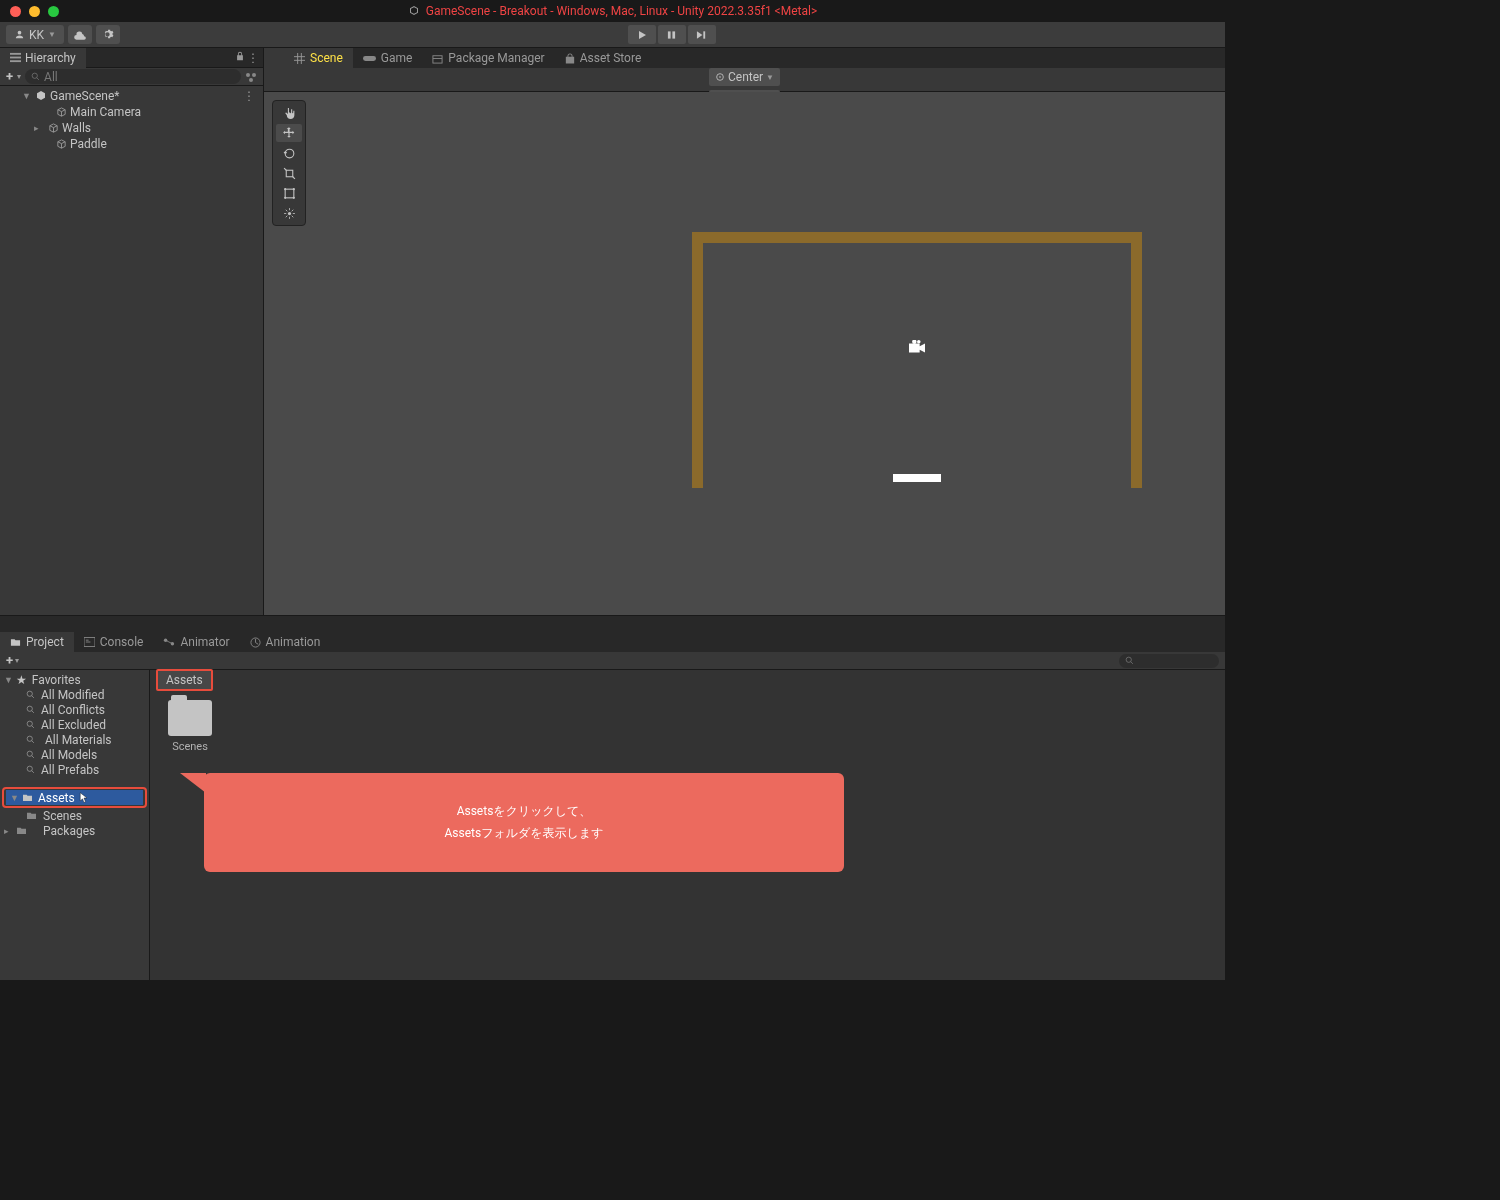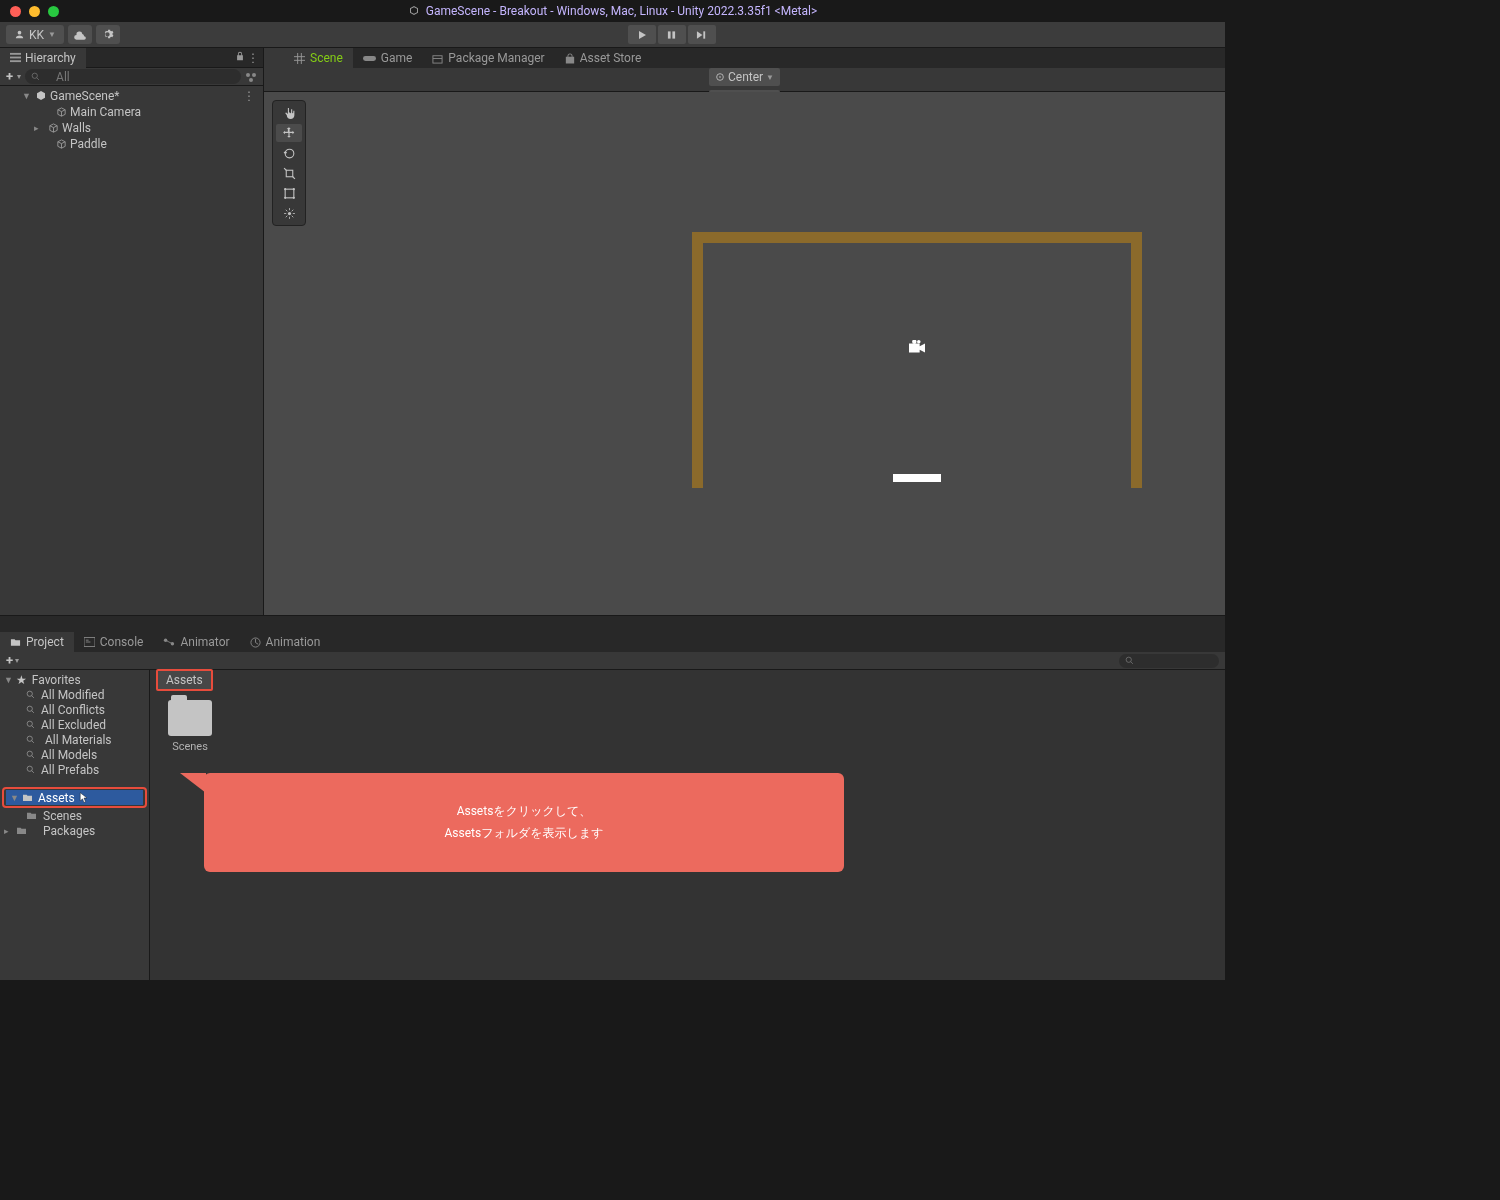--- a/index.html
+++ b/index.html
@@ -6,52 +6,52 @@
   body { background:#191919; color:#c4c4c4; width:1500px; height:1200px; overflow:hidden; position:relative; }
   .window { width:1225px; height:980px; background:#383838; position:relative; display:flex; flex-direction:column; }
   
   
   .titlebar { height:22px; background:#191919; display:flex; align-items:center; position:relative; }
   .traffic-lights { position:absolute; left:10px; display:flex; gap:8px; }
   .tl { width:11px; height:11px; border-radius:50%; }
   .tl.red { background:#ff5f57; }
   .tl.yellow { background:#febc2e; }
   .tl.green { background:#28c840; }
-  .titlebar-title { margin:0 auto; color:#c4b5fd; font-size:12px; display:flex; align-items:center; gap:6px; }
+  .titlebar-title { margin:0 auto; color:#ef4444; font-size:12px; display:flex; align-items:center; gap:6px; }
   
   
   .toolbar { height:26px; background:#3c3c3c; display:flex; align-items:center; padding:0 6px; gap:4px; border-bottom:1px solid #191919;text-align:right; }
   .tb-pill { background:#4f4f4f; border-radius:3px; padding:2px 8px; display:flex; align-items:center; gap:4px; color:#c4c4c4; height:19px; cursor:pointer; }
   .tb-icon-btn { background:#4f4f4f; width:24px; height:19px; border-radius:3px; display:flex; align-items:center; justify-content:center; cursor:pointer; }
   .spacer { flex:1; }
   .play-controls { display:flex; gap:2px; }
   .play-btn { width:28px; height:19px; background:#4f4f4f; border-radius:2px; display:flex; align-items:center; justify-content:center; cursor:pointer; color:#c4c4c4; }
   
   
   .main-split { flex:1; display:flex; }
   
   
   .hierarchy-panel { width:264px; background:#383838; display:flex; flex-direction:column; border-right:1px solid #191919; }
   .panel-tab-row { height:20px; background:#282828; display:flex; align-items:center; border-bottom:1px solid #191919; }
   .panel-tab { background:#383838; padding:3px 10px; display:flex; align-items:center; gap:4px; height:20px; color:#c4c4c4; }
   .panel-tab.active { background:#383838; }
   .panel-tab-right { margin-left:auto; display:flex; gap:2px; padding-right:4px; }
   .hierarchy-search { height:18px; background:#383838; display:flex; align-items:center; padding:0 6px; gap:4px; border-bottom:1px solid #191919; }
-  .h-search-field { flex:1; background:#2d2d2d; border-radius:10px; height:15px; padding:0 6px; display:flex; align-items:center; gap:16px; color:#777; }
+  .h-search-field { flex:1; background:#2d2d2d; border-radius:10px; height:15px; padding:0 6px; display:flex; align-items:center; gap:4px; color:#777; }
   .tree { padding:2px 0; }
   .tree-row { display:flex; align-items:center; height:16px; padding:0 4px; gap:2px; cursor:pointer; }
   .tree-indent { display:inline-block; }
   .tree-arrow { width:10px; color:#888; font-size:9px; }
   .tree-icon { width:14px; display:flex; align-items:center; justify-content:center; color:#999; }
   
   
   .scene-area { flex:1; display:flex; flex-direction:column; background:#383838; }
   .scene-tabs { height:20px; background:#282828; display:flex; align-items:center; gap:0; }
   .scene-tab { padding:3px 10px; display:flex; align-items:center; gap:5px; height:20px; cursor:pointer; color:#999; }
-  .scene-tab.active { background:#383838; color:#84cc16;padding-left:30px; }
+  .scene-tab.active { background:#383838; color:#fde047;padding-left:30px; }
   .scene-toolbar { height:24px; background:#383838; display:flex; align-items:center; padding:0 6px; gap:4px; border-bottom:1px solid #191919;flex-direction:column; }
   .st-pill { background:#4f4f4f; border-radius:2px; padding:2px 6px; display:flex; align-items:center; gap:3px; color:#c4c4c4; height:18px; font-size:11px; cursor:pointer; }
   .st-divider { width:1px; height:16px; background:#555; }
   .st-icon { width:22px; height:18px; background:#4f4f4f; border-radius:2px; display:flex; align-items:center; justify-content:center; cursor:pointer; }
   
   .viewport { flex:1; background:#4a4a4a; position:relative; overflow:hidden; }
   
   .tool-palette { position:absolute; left:8px; top:8px; background:#383838; border:1px solid #222; border-radius:4px; padding:3px; display:flex; flex-direction:column; gap:2px; }
   .tool-btn { width:26px; height:18px; display:flex; align-items:center; justify-content:center; border-radius:2px; cursor:pointer; color:#c4c4c4; }
   .tool-btn.active { background:#4b4b4b; }

